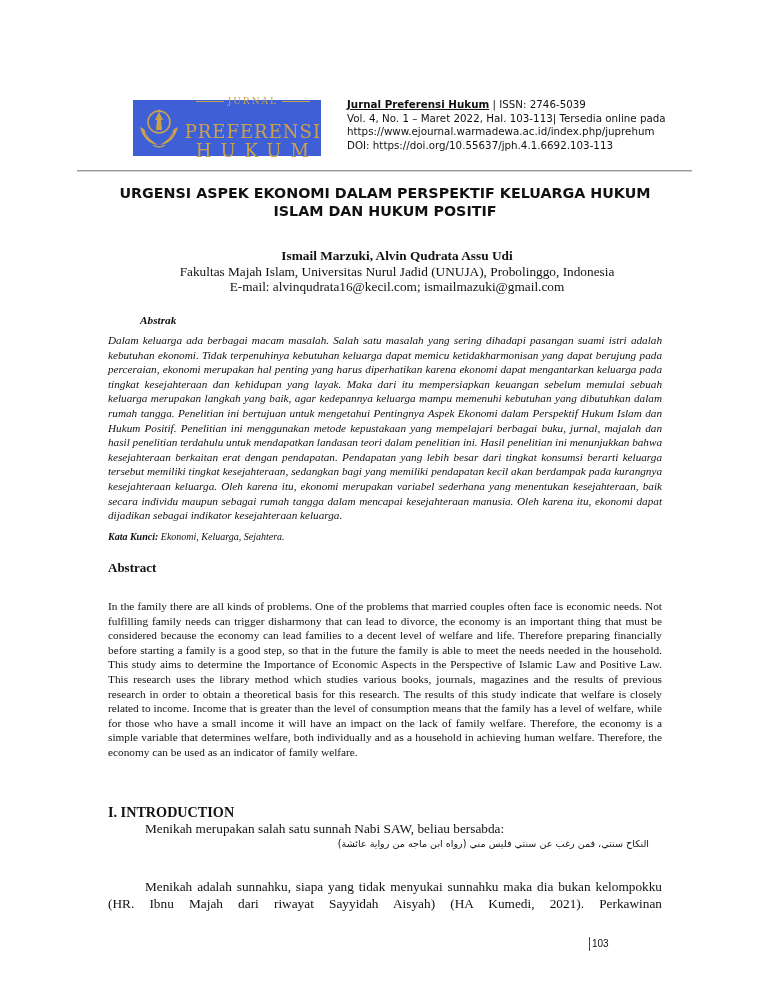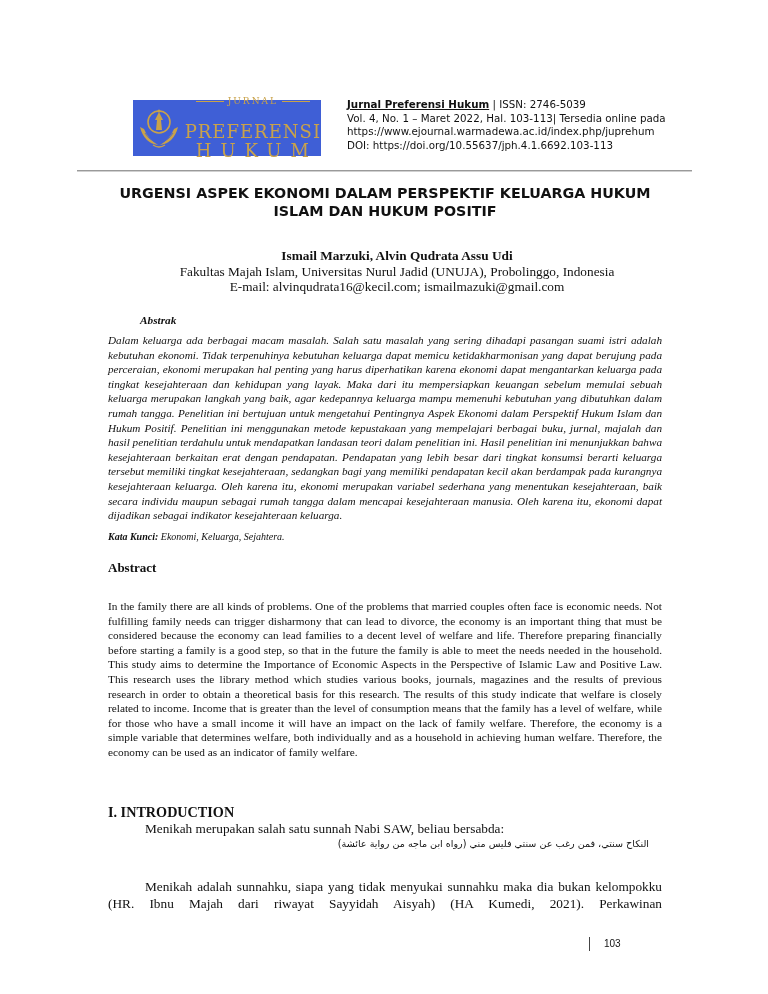--- a/index.html
+++ b/index.html
@@ -53,21 +53,21 @@
     .intro-p1 { top: 821px; font-size: 13.3px; text-indent: 37px; }
     .arabic {
       position: absolute; left: 288px; top: 838px; width: 361px; text-align: right; direction: rtl;
       font-family: "DejaVu Sans", sans-serif; font-size: 9.6px; color: #111;
     }
     .intro-p2 { top: 851px; font-size: 13.3px; line-height: 16.5px; text-indent: 37px; text-align: justify; text-align-last: justify; margin-top: 28px; }
 
     .page-number {
       position: absolute; left: 589px; top: 937px;
       font-family: "Liberation Sans", sans-serif; font-size: 10px; color: #111;
-      border-left: 1px solid #444; padding-left: 14px; line-height: 14px;
+      border-left: 1px solid #444; padding-left: 2px; line-height: 14px;
     }
   </style>
 </head>
 <body>
 
 <div class="page">
 
   <div class="logo">
     <div class="logo-emblem">
       <svg width="46" height="50" viewBox="0 0 46 50">

